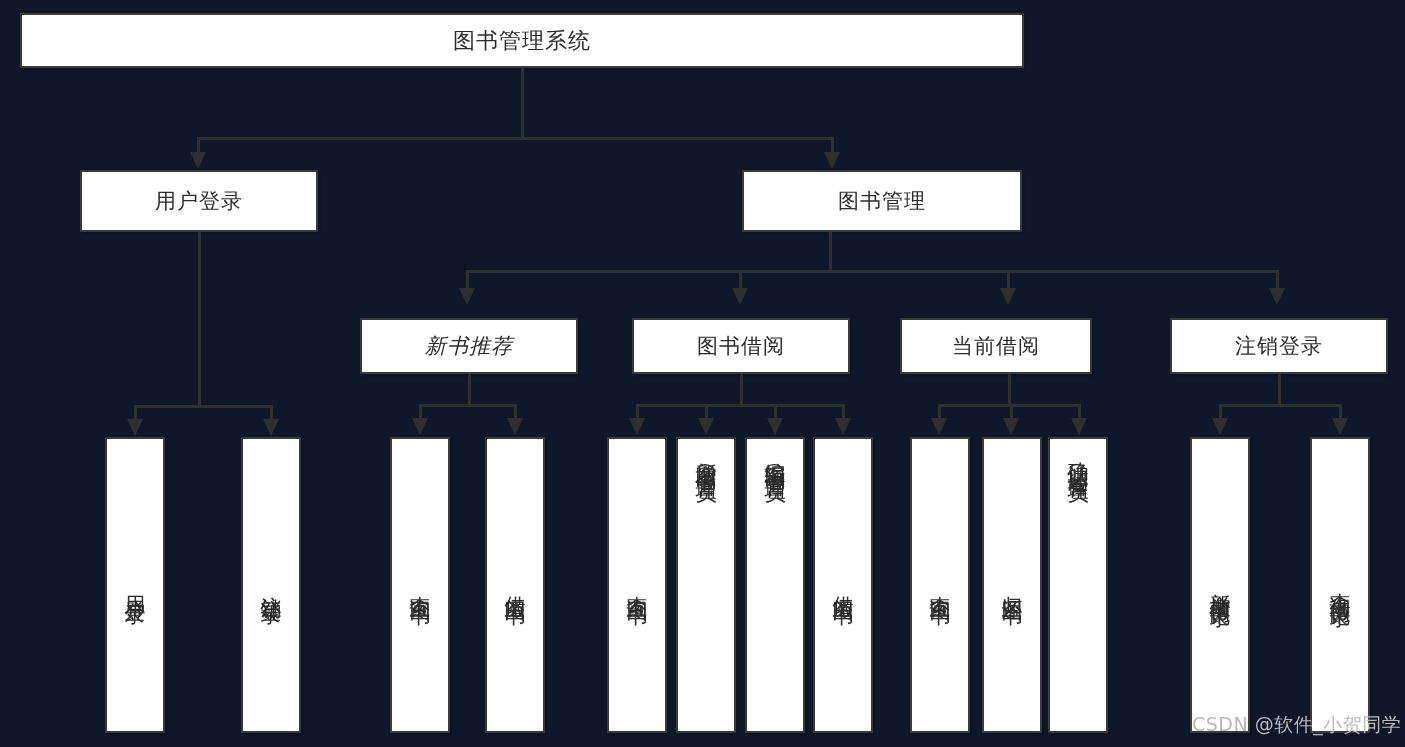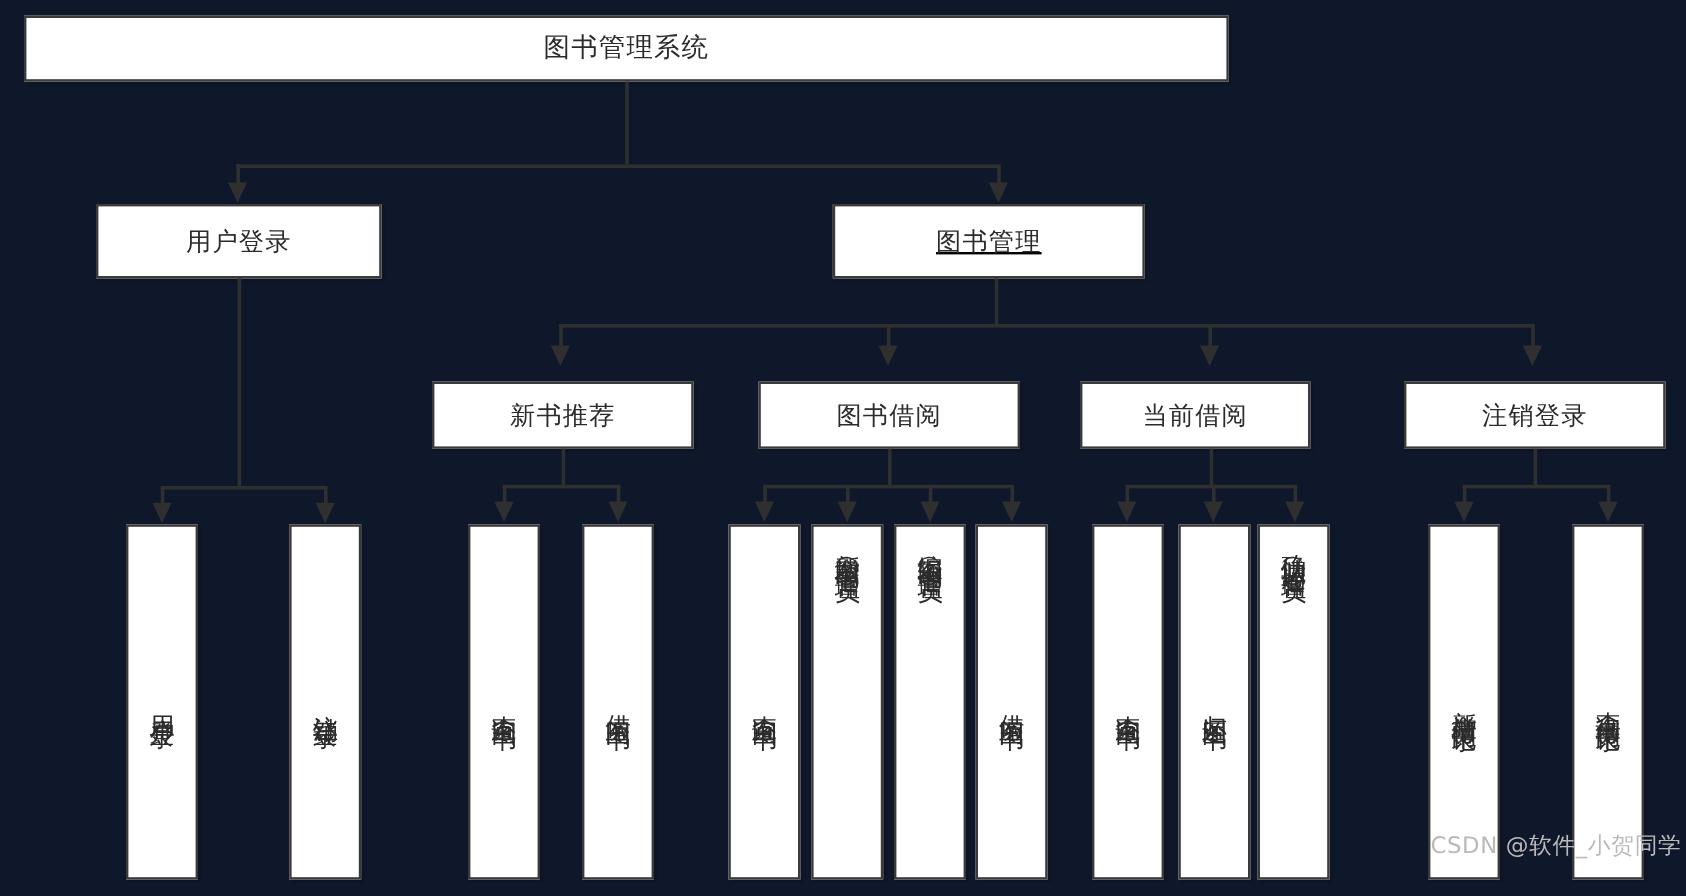--- a/index.html
+++ b/index.html
@@ -103,21 +103,21 @@
   <div class="hline" style="left:197px; top:137px; width:636px;"></div>
   <div class="vline" style="left:197px; top:137px; height:25px;"></div>
   <div class="arrow" style="left:190px; top:152px;"></div>
   <div class="vline" style="left:831px; top:137px; height:25px;"></div>
   <div class="arrow" style="left:824px; top:152px;"></div>
 
   <div class="node" style="left:80px; top:170px; width:238px; height:62px;">
     <span class="label">用户登录</span>
   </div>
 
-  <div class="node" style="left:694px; top:170px; width:260px; height:62px;text-decoration:underline;">
+  <div class="node" style="left:742px; top:170px; width:280px; height:62px;">
     <span class="label">图书管理</span>
   </div>
 
   <div class="vline" style="left:198px; top:232px; height:175px;"></div>
   <div class="hline" style="left:134px; top:405px; width:138px;"></div>
   <div class="vline" style="left:134px; top:405px; height:22px;"></div>
   <div class="arrow" style="left:127px; top:419px;"></div>
   <div class="vline" style="left:270px; top:405px; height:22px;"></div>
   <div class="arrow" style="left:263px; top:419px;"></div>
 
@@ -125,21 +125,21 @@
   <div class="hline" style="left:466px; top:270px; width:812px;"></div>
   <div class="vline" style="left:466px; top:270px; height:26px;"></div>
   <div class="arrow" style="left:459px; top:288px;"></div>
   <div class="vline" style="left:739px; top:270px; height:26px;"></div>
   <div class="arrow" style="left:732px; top:288px;"></div>
   <div class="vline" style="left:1007px; top:270px; height:26px;"></div>
   <div class="arrow" style="left:1000px; top:288px;"></div>
   <div class="vline" style="left:1276px; top:270px; height:26px;"></div>
   <div class="arrow" style="left:1269px; top:288px;"></div>
 
-  <div class="node" style="left:360px; top:318px; width:218px; height:56px;">
+  <div class="node" style="left:360px; top:318px; width:218px; height:56px;font-style:italic;">
     <span class="label">新书推荐</span>
   </div>
   <div class="node" style="left:632px; top:318px; width:218px; height:56px;">
     <span class="label">图书借阅</span>
   </div>
   <div class="node" style="left:900px; top:318px; width:192px; height:56px;">
     <span class="label">当前借阅</span>
   </div>
   <div class="node" style="left:1170px; top:318px; width:218px; height:56px;">
     <span class="label">注销登录</span>
@@ -216,15 +216,15 @@
     <span class="label">确认归还（管理员）</span>
   </div>
 
   <div class="node leaf center" style="left:1190px; top:437px; width:60px; height:296px;">
     <span class="label">新增借阅记录</span>
   </div>
   <div class="node leaf center" style="left:1310px; top:437px; width:60px; height:296px;">
     <span class="label">查询借阅记录</span>
   </div>
 
-  <div id="watermark" style="left:1192px; top:692px;">CSDN @软件_小贺同学</div>
+  <div id="watermark" style="left:1192px; top:712px;">CSDN @软件_小贺同学</div>
 
 </div>
 
 </body></html>

